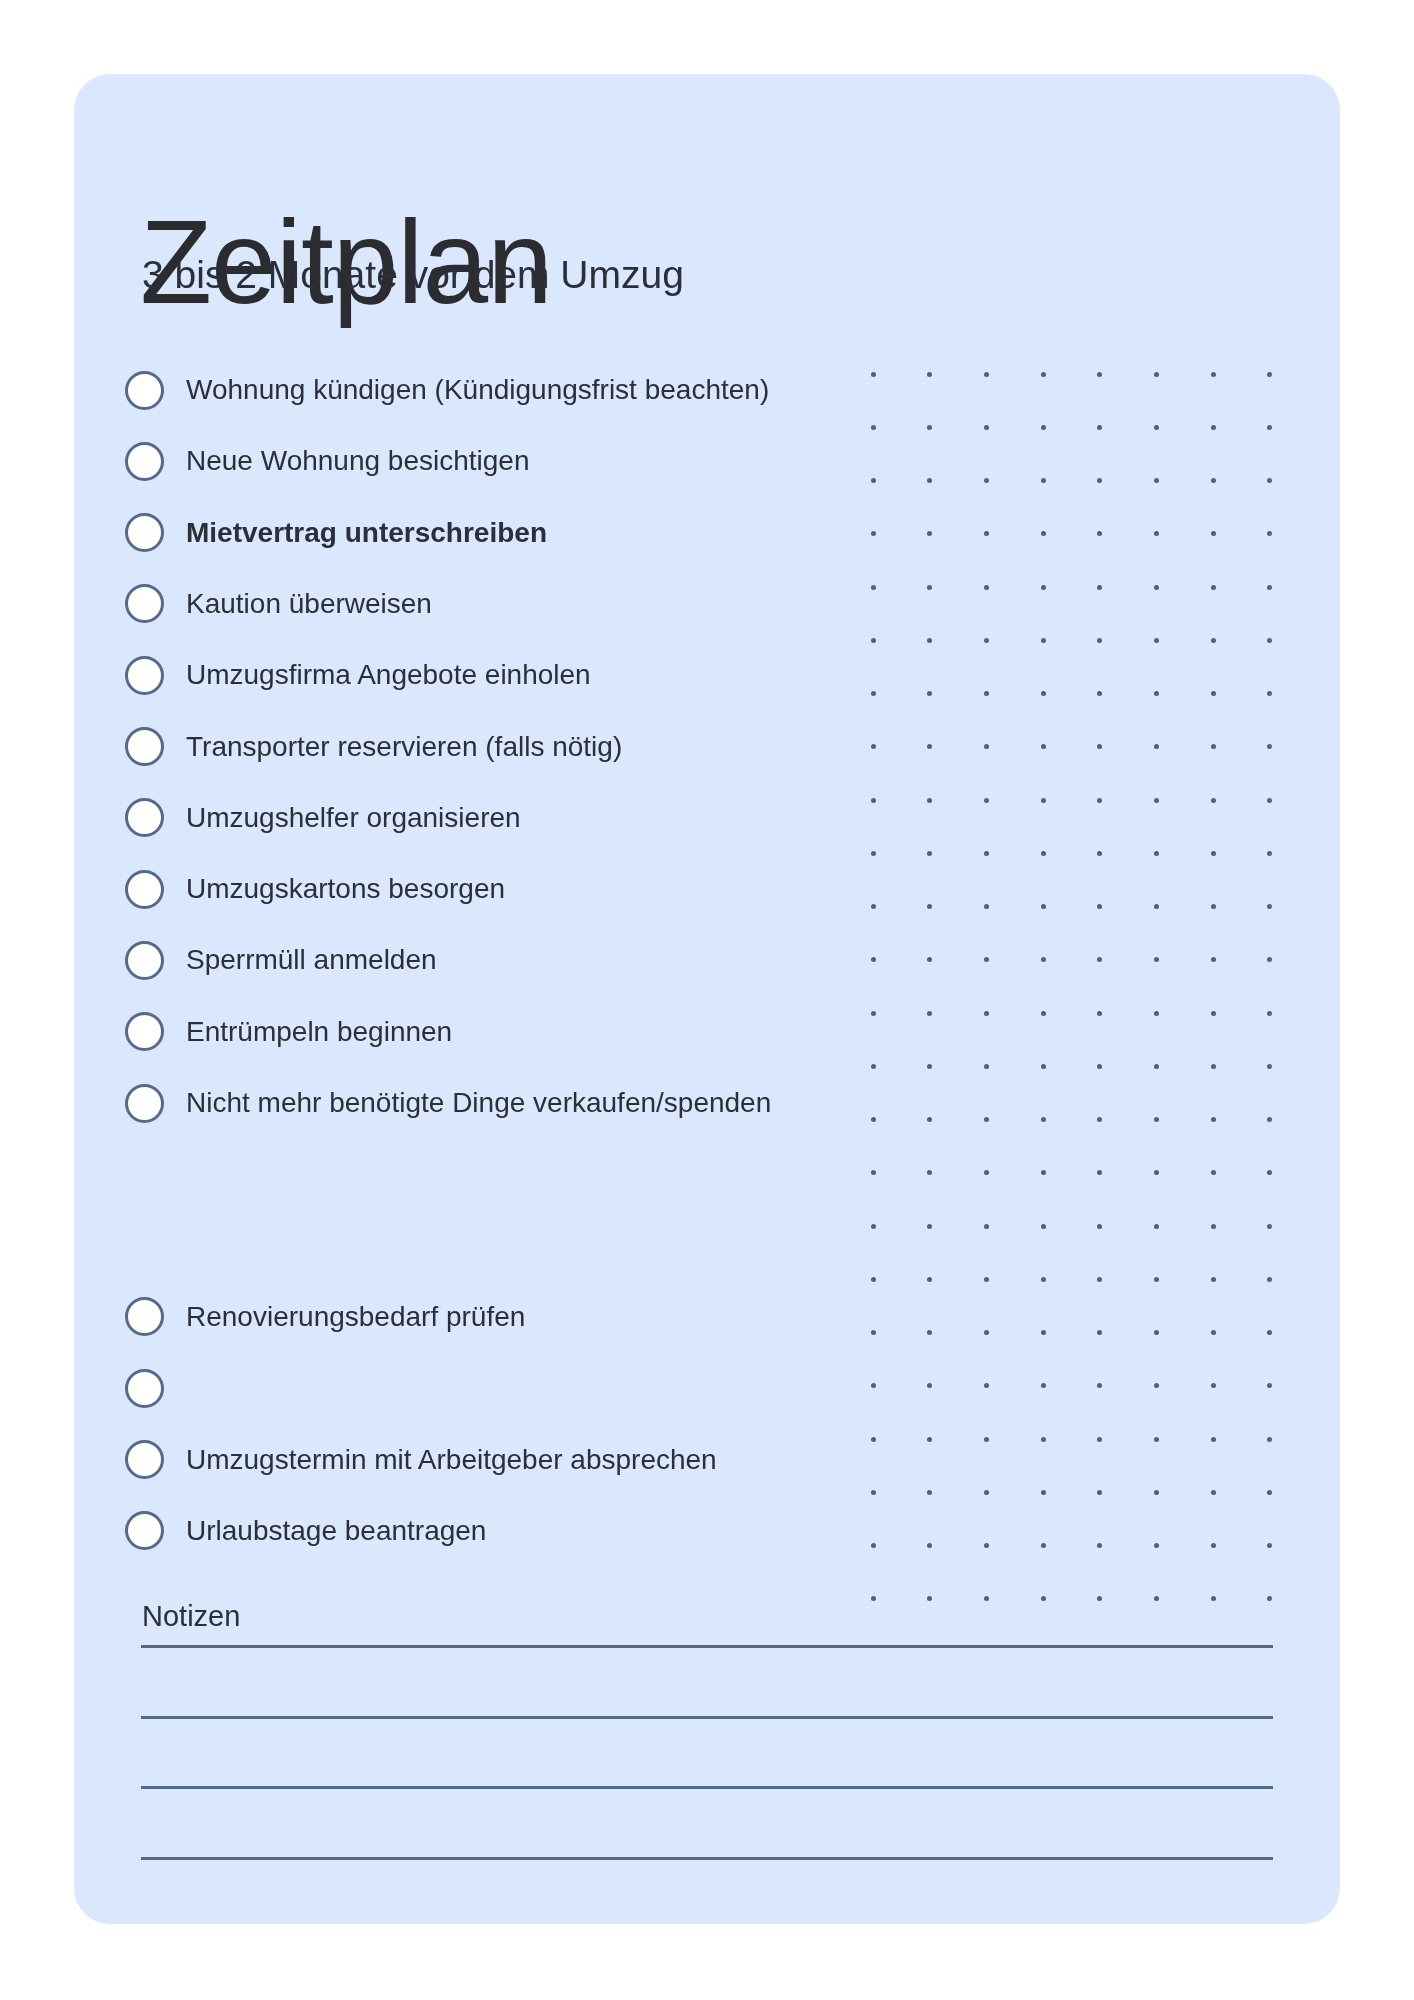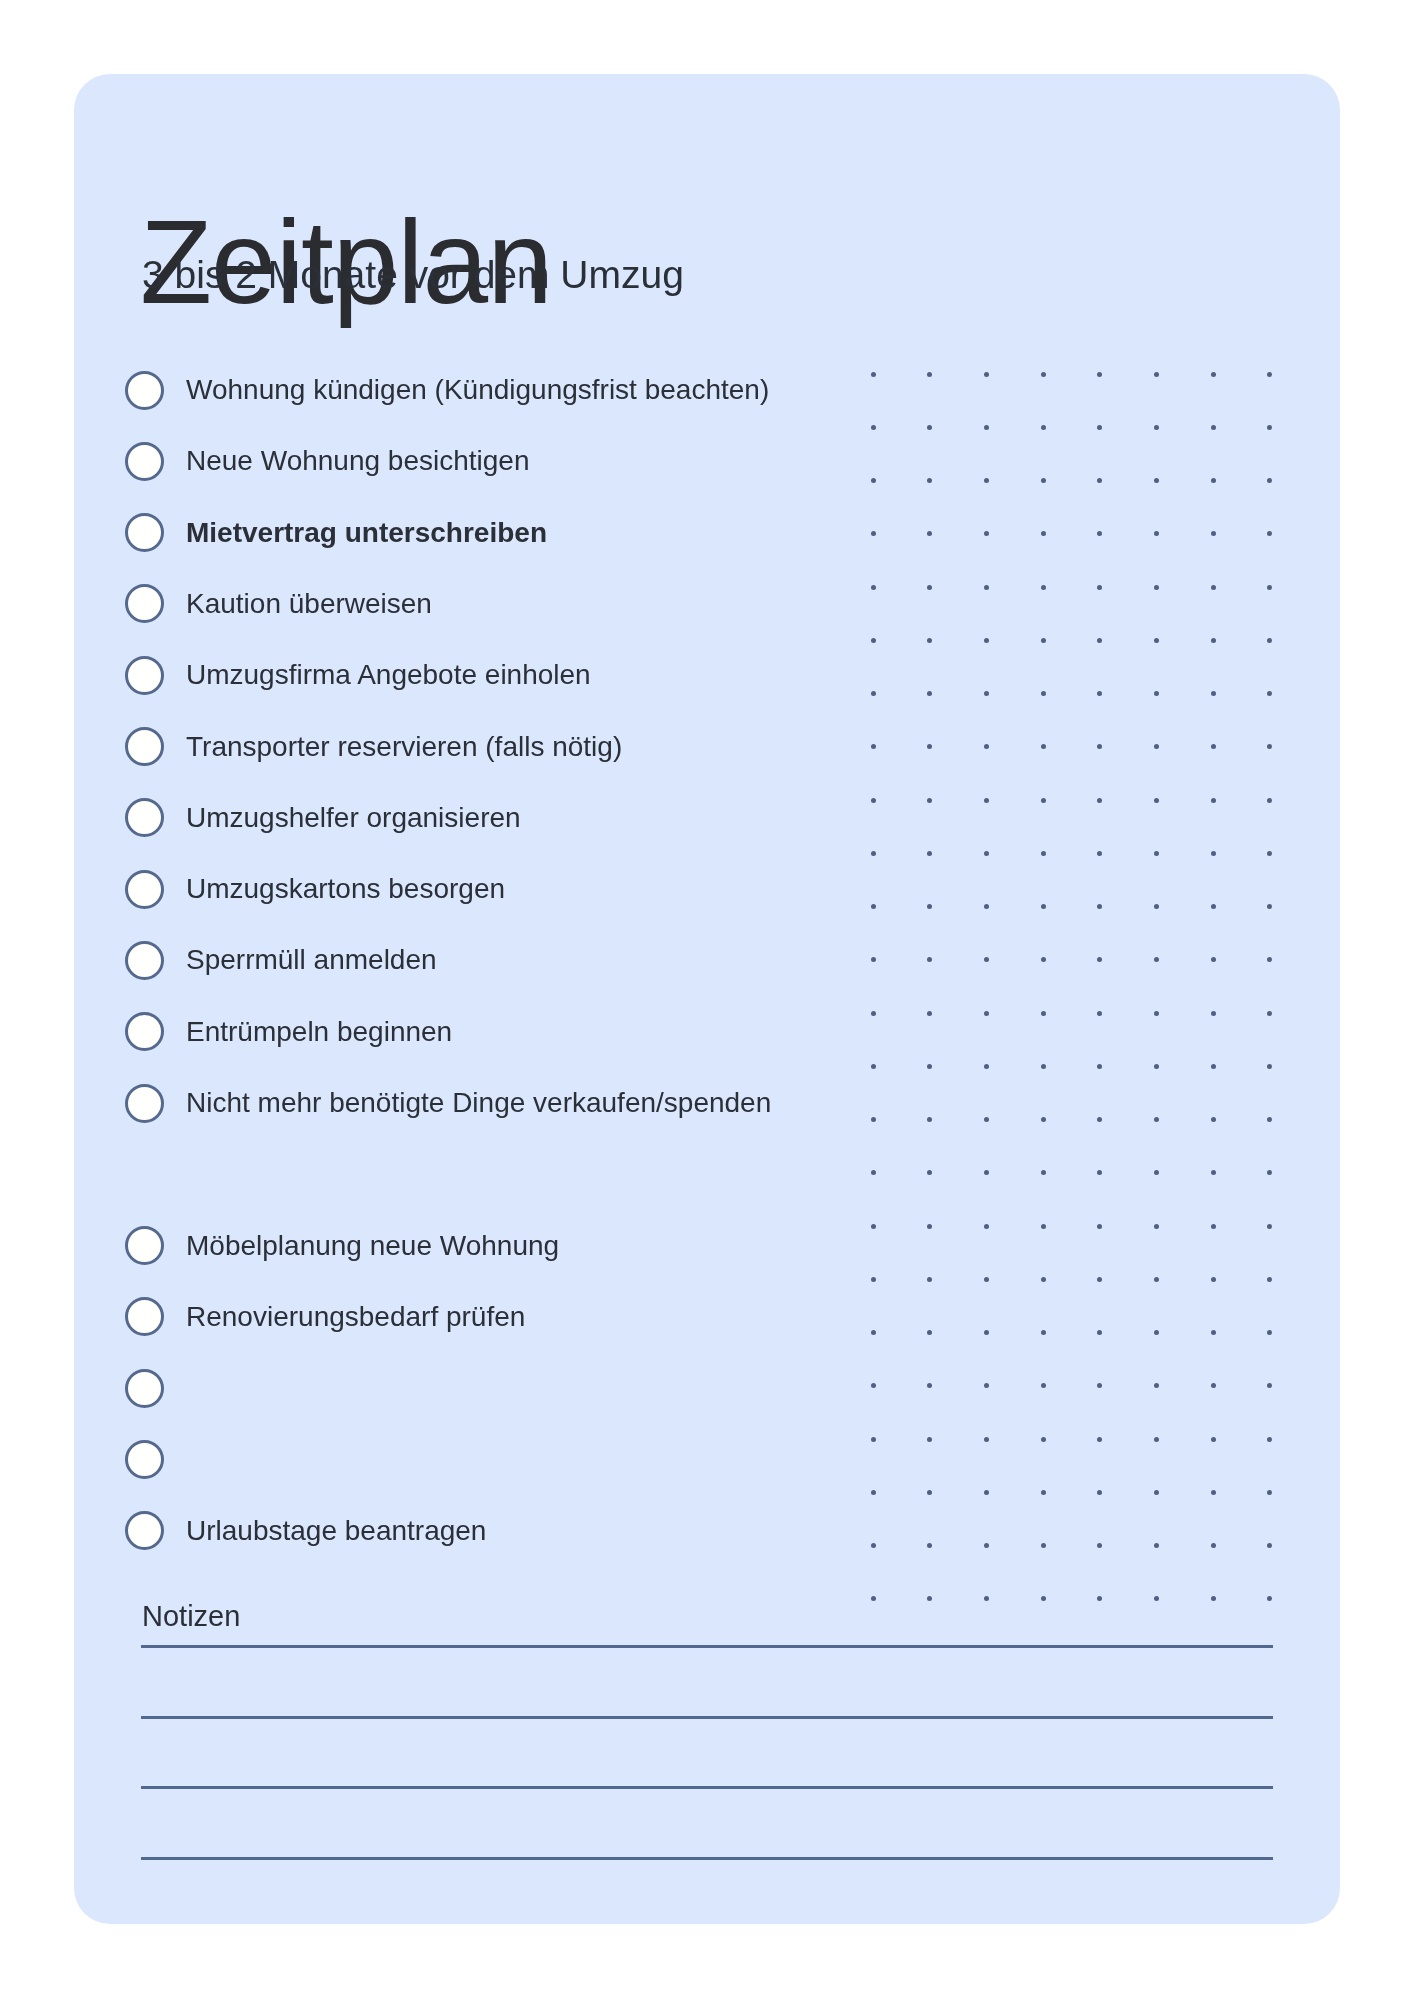--- a/index.html
+++ b/index.html
@@ -97,33 +97,30 @@
       <span class="item-label">Sperrmüll anmelden</span>
     </div>
     <div class="item" style="top: 1011.7px;">
       <span class="checkbox"></span>
       <span class="item-label">Entrümpeln beginnen</span>
     </div>
     <div class="item" style="top: 1083px;">
       <span class="checkbox"></span>
       <span class="item-label">Nicht mehr benötigte Dinge verkaufen/spenden</span>
     </div>
-    <div class="item" style="top: 1225.6px;">
-      <span class="checkbox"></span>
-      <span class="item-label">Möbelplanung neue Wohnung</span>
-    </div>
     <div class="item" style="top: 1296.9px;">
       <span class="checkbox"></span>
       <span class="item-label">Renovierungsbedarf prüfen</span>
     </div>
     <div class="item" style="top: 1368.2px;">
       <span class="checkbox"></span>
     </div>
     <div class="item" style="top: 1439.5px;">
       <span class="checkbox"></span>
+      <span class="item-label">Umzugstermin mit Arbeitgeber absprechen</span>
     </div>
     <div class="item" style="top: 1510.8px;">
       <span class="checkbox"></span>
       <span class="item-label">Urlaubstage beantragen</span>
     </div>
   </div>
 
 <div class="dots" id="dots">
     <span class="dot" style="left: 870.5px; top: 371.5px;"></span>
     <span class="dot" style="left: 927.2px; top: 371.5px;"></span>

